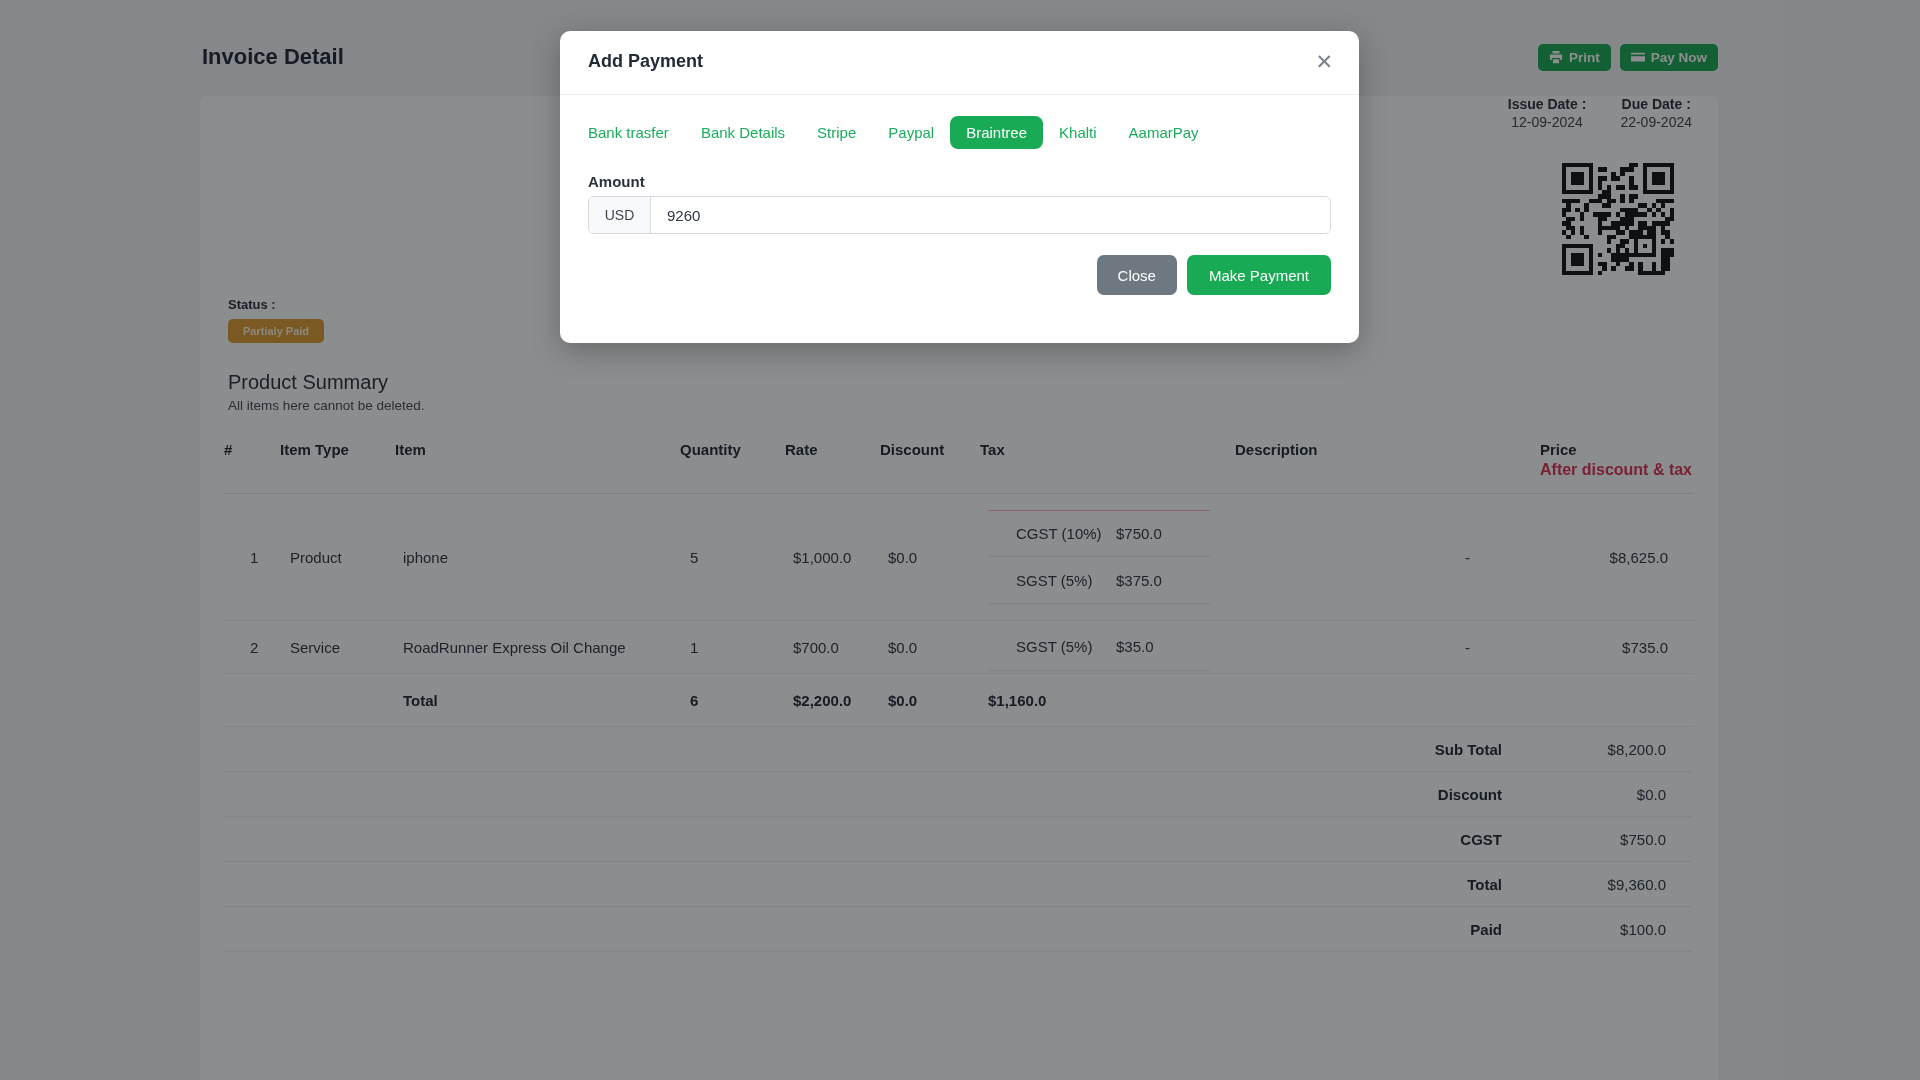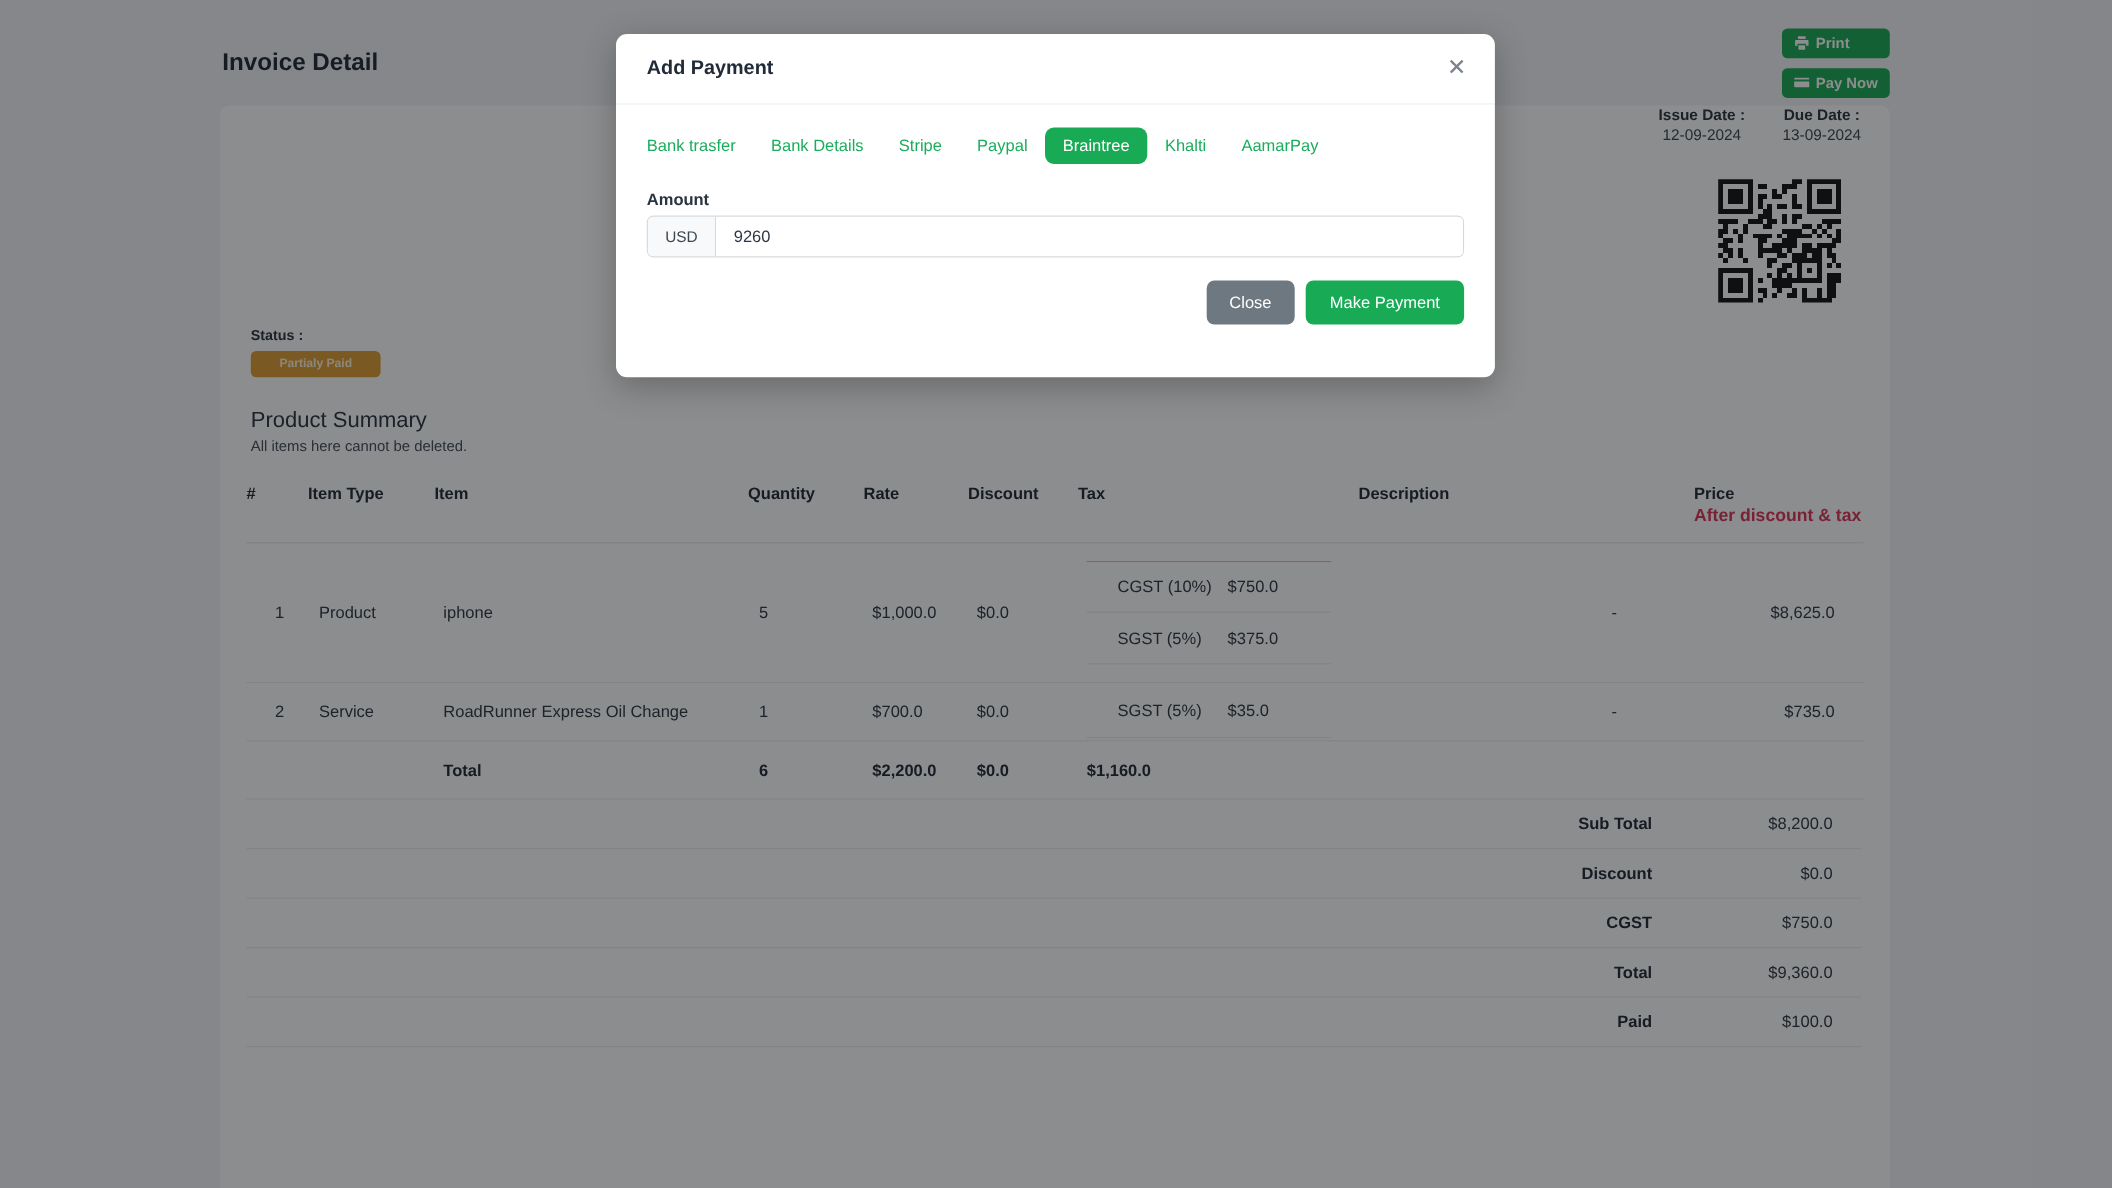--- a/index.html
+++ b/index.html
@@ -4,21 +4,21 @@
 <style>
   * { margin:0; padding:0; box-sizing:border-box; }
   html,body { width:1920px; height:1080px; overflow:hidden; }
   body { font-family:"Liberation Sans", sans-serif; background:#f2f3f7; color:#26303e; }
   .page { position:relative; width:1920px; height:1080px; overflow:hidden; }
 
   
   .topbar { display:flex; justify-content:space-between; align-items:center;
             margin:40px 202px 0 202px; height:34px; }
   .page-title { font-size:22px; font-weight:700; color:#222b38; }
-  .top-actions { display:flex; gap:9px;flex-direction:column; }
+  .top-actions { display:flex; gap:9px; }
   .btn-green { display:flex; align-items:center; gap:6px; background:#19aa55; color:#fff;
                border:none; border-radius:5px; font-size:13.5px; font-weight:600;
                padding:5px 11px; height:27px; cursor:pointer; font-family:inherit; }
   .btn-green svg { width:14px; height:14px; fill:#fff; }
 
   
   .card { background:#fff; border-radius:8px; margin:13px 202px 0 200px;
           padding:0 26px 10px 24px; min-height:1020px; }
   .inv-title-row { display:flex; justify-content:space-between; align-items:flex-end;
                    padding:42px 0 22px 4px; border-bottom:1px solid #e9eaee; }
@@ -27,21 +27,21 @@
   .meta-row { display:flex; justify-content:flex-end; gap:34px; margin-top:22px; }
   .meta-col { text-align:center; }
   .meta-label { font-size:14px; font-weight:700; color:#2a3340; }
   .meta-value { font-size:14px; color:#3c4650; margin-top:2px; }
   .qr-row { display:flex; justify-content:flex-end; margin-top:33px; padding-right:18px; }
   .qr-box svg { display:block; width:112px; height:112px; }
 
   .status-block { margin-top:22px; padding-left:4px; }
   .status-label { font-size:13px; font-weight:700; color:#2a3340; }
   .status-badge { display:inline-block; margin-top:7px; background:#dd9f33; color:#fdf3df;
-                  font-size:11px; font-weight:600; padding:6px 26px; border-radius:5px; }
+                  font-size:11px; font-weight:600; padding:6px 15px; border-radius:5px; }
 
   .prod-summary { margin-top:28px; padding-left:4px; }
   .ps-title { font-size:20px; font-weight:400; color:#2a3340; }
   .ps-sub { font-size:13.5px; color:#444e5a; margin-top:4px; }
 
   
   table.items { width:100%; border-collapse:collapse; margin-top:16px; table-layout:fixed; }
   table.items th { font-size:15px; font-weight:700; color:#222b38; text-align:left;
                    padding:12px 0 14px 0; border-bottom:1px solid #e4e6ea; vertical-align:top; }
   table.items td { font-size:15px; color:#2e3845; vertical-align:middle; }
@@ -117,21 +117,21 @@
 
   <div class="card">
 
     <div class="meta-row">
       <div class="meta-col">
         <div class="meta-label">Issue Date :</div>
         <div class="meta-value">12-09-2024</div>
       </div>
       <div class="meta-col">
         <div class="meta-label">Due Date :</div>
-        <div class="meta-value">13-09-2024</div>
+        <div class="meta-value">22-09-2024</div>
       </div>
     </div>
 
     <div class="qr-row">
       <div class="qr-box">
         <svg id="qr-svg" viewBox="0 0 25 25" shape-rendering="crispEdges">
             <rect x="0" y="0" width="25" height="25" fill="#fff"></rect>
             <rect x="0" y="0" width="7" height="7" fill="#141414"></rect>
             <rect x="1" y="1" width="5" height="5" fill="#fff"></rect>
             <rect x="2" y="2" width="3" height="3" fill="#141414"></rect>

